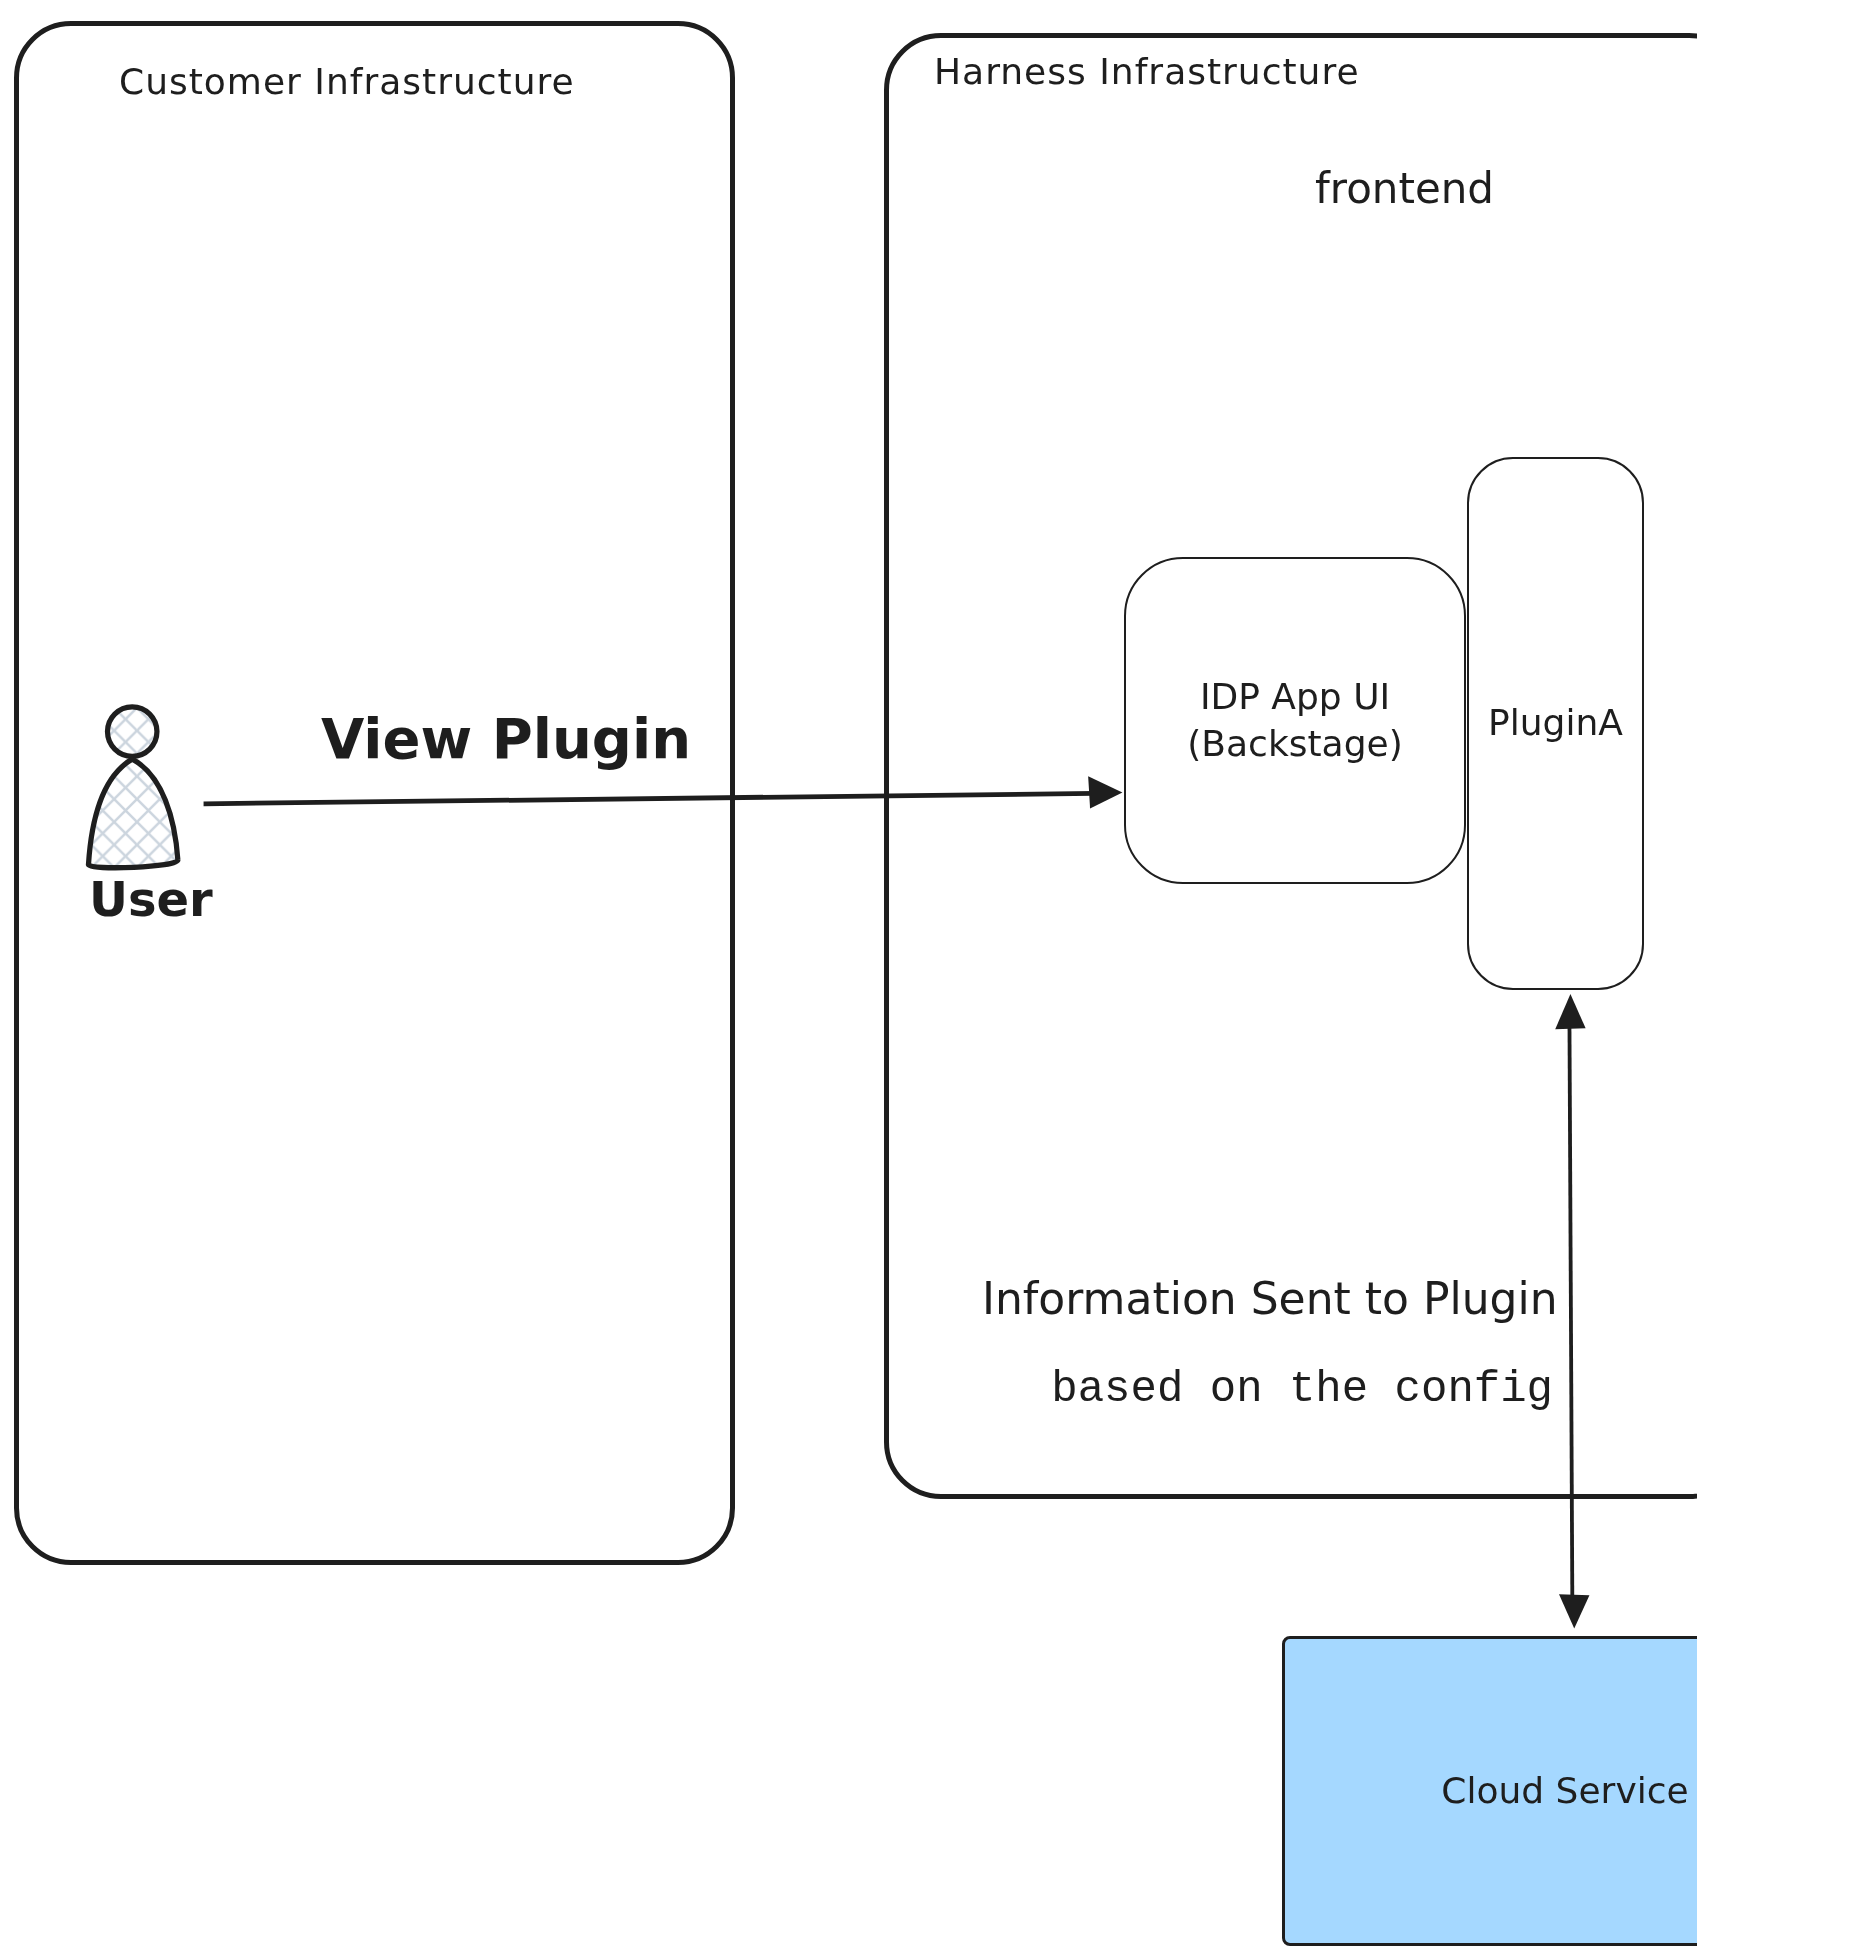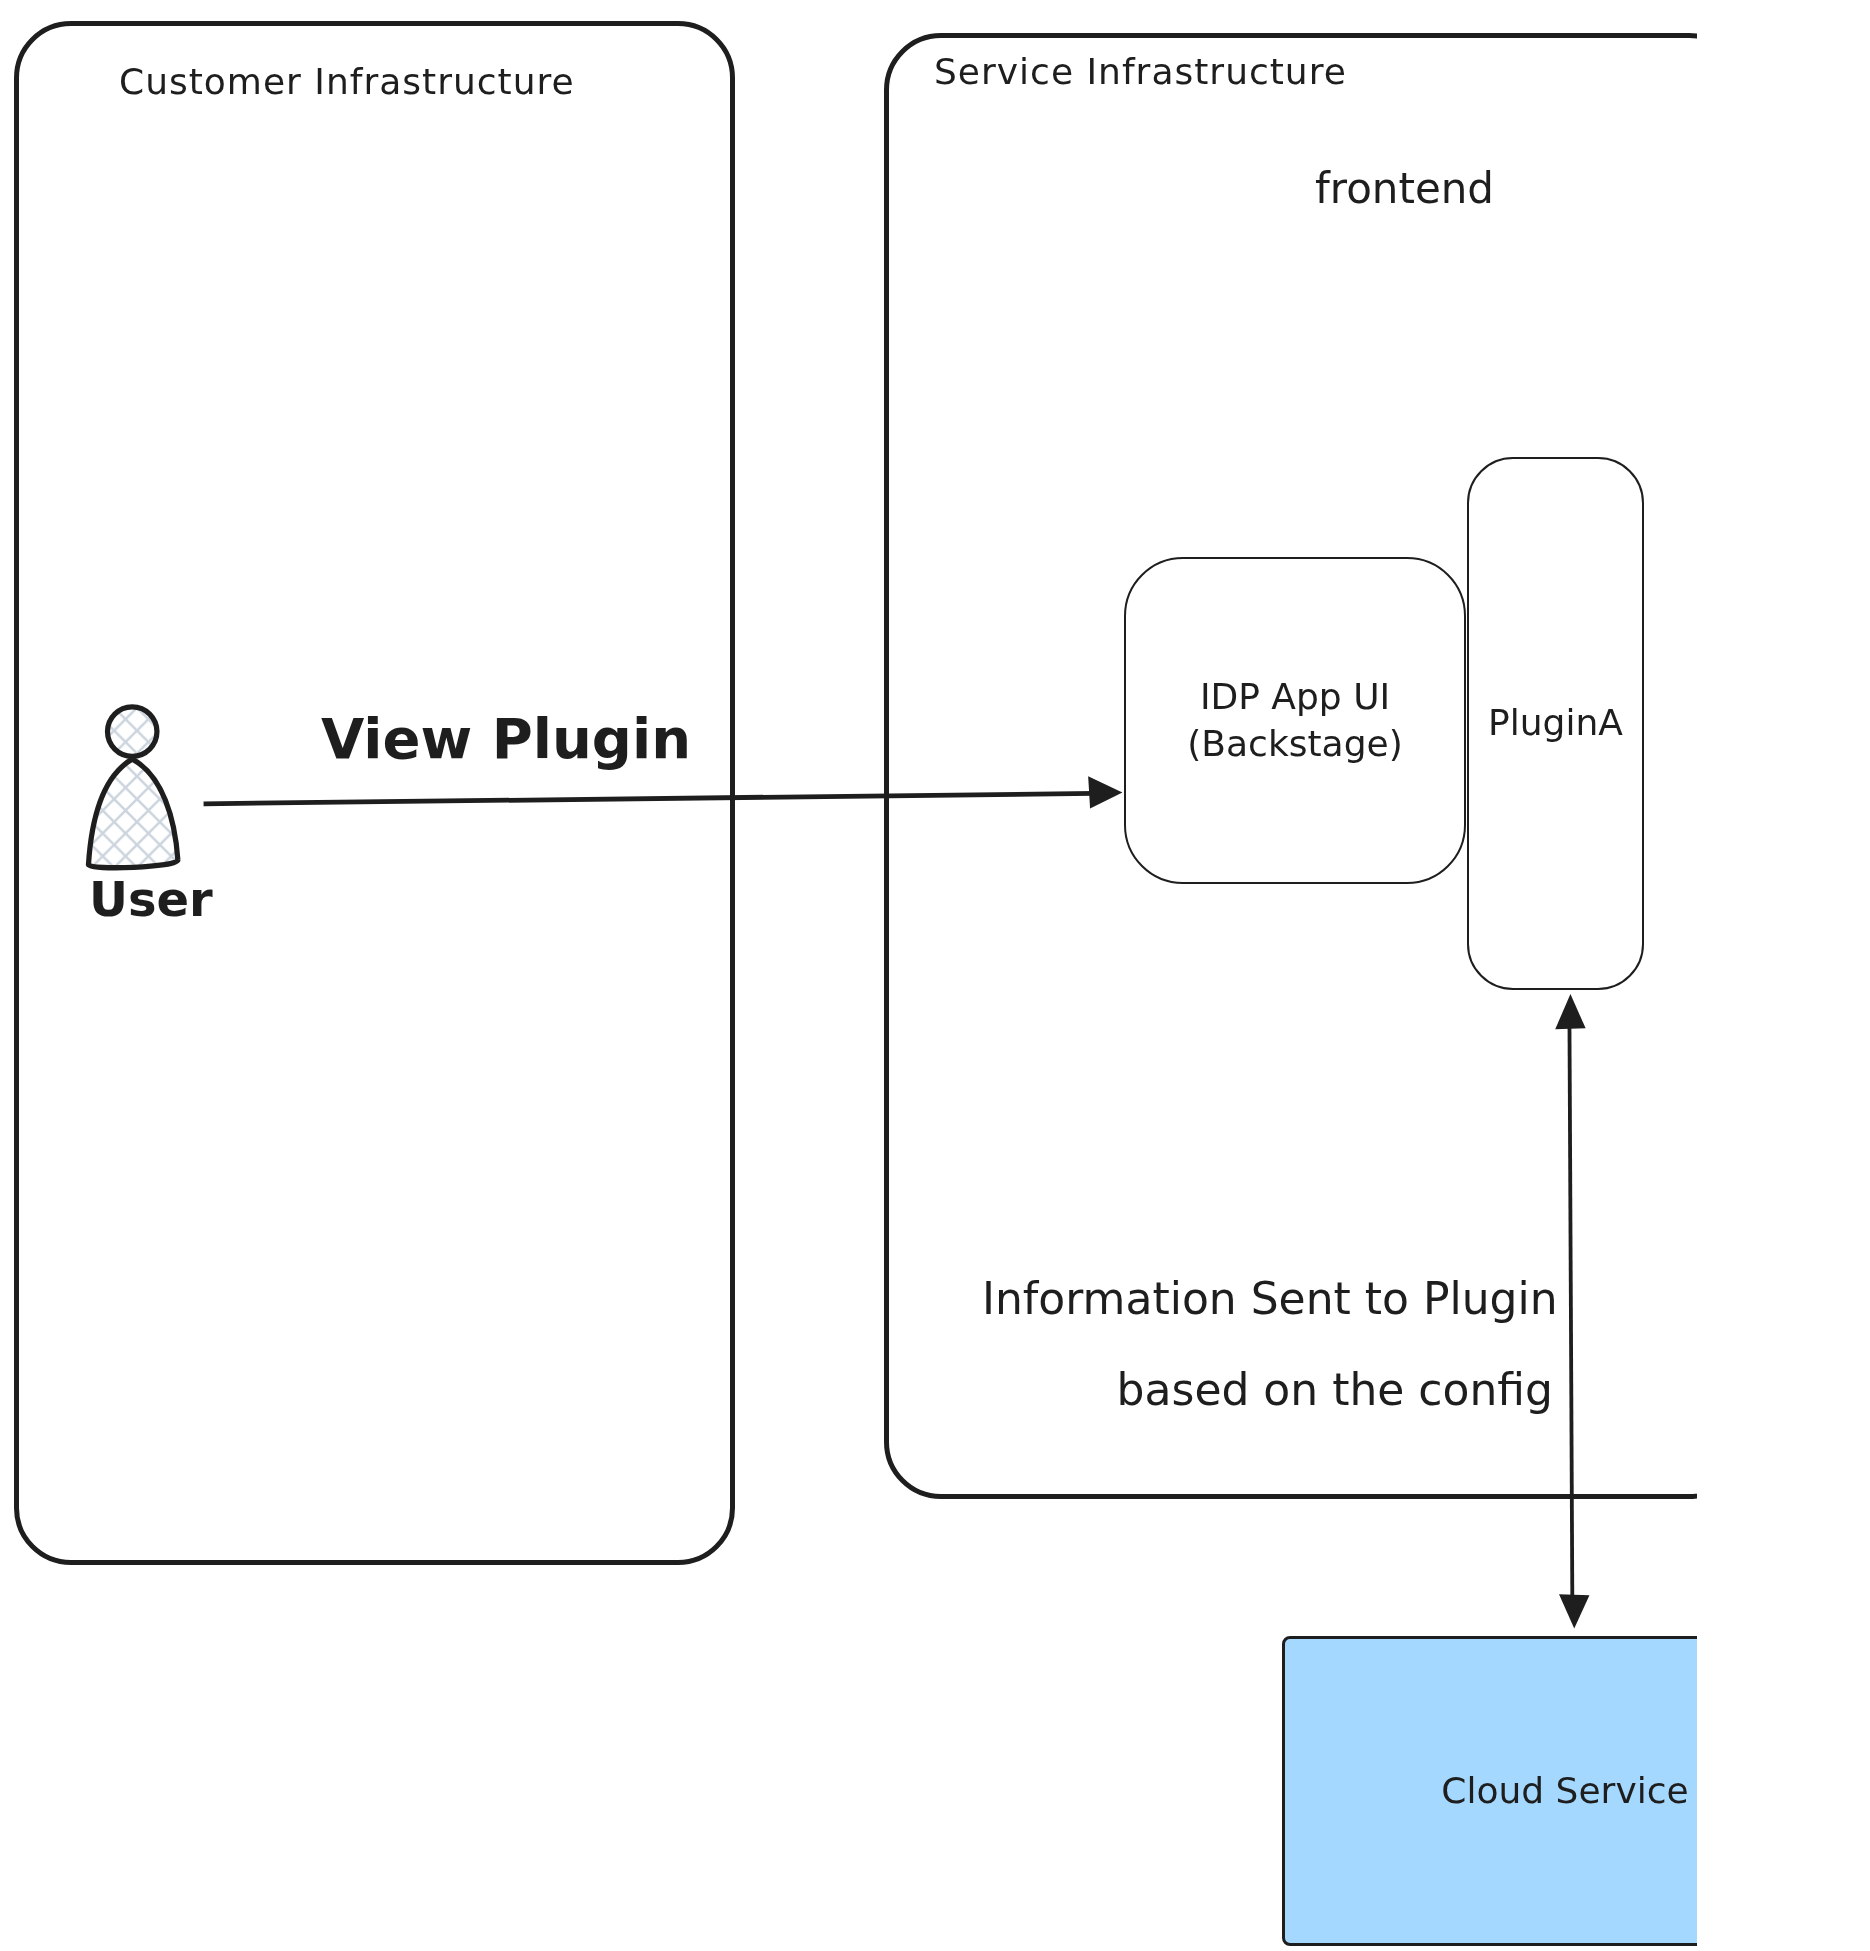--- a/index.html
+++ b/index.html
@@ -59,40 +59,40 @@
     white-space:nowrap;
   }
   .user-label{
     position:absolute;left:89px;top:871px;
     font-size:48px;white-space:nowrap;font-weight:bold;
   }
   .info-label{
     position:absolute;left:982px;top:1273px;width:571px;
     text-align:right;font-size:44px;white-space:nowrap;
   }
-  .info-label .line2{margin-top:40px;}
+  .info-label .line2{margin-top:40px;font-family:Liberation Mono, monospace;}
   svg.overlay{
     position:absolute;left:0;top:0;
     pointer-events:none;
   }
   .stroke-line{stroke:var(--stroke);fill:none;}
   .stroke-fill{fill:var(--stroke);stroke:none;}
   .hatch-shape{stroke:var(--stroke);fill:url(#crosshatch);}
   .hatchline{stroke:var(--hatch);stroke-width:2.6;fill:none;}
 </style>
 </head>
 <body>
 
 <div class="canvas">
 
   <div class="container-box box-customer"></div>
   <div class="container-title title-customer">Customer Infrastructure</div>
 
   <div class="container-box box-harness"></div>
-  <div class="container-title title-harness">Service Infrastructure</div>
+  <div class="container-title title-harness">Harness Infrastructure</div>
   <div class="frontend-label">frontend</div>
 
   <div class="node node-idp">
     <div>
       <div>IDP App UI</div>
       <div>(Backstage)</div>
     </div>
   </div>
 
   <div class="node node-plugin">

